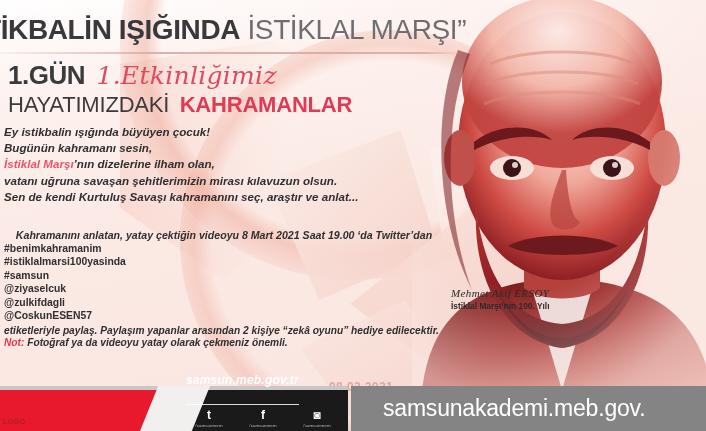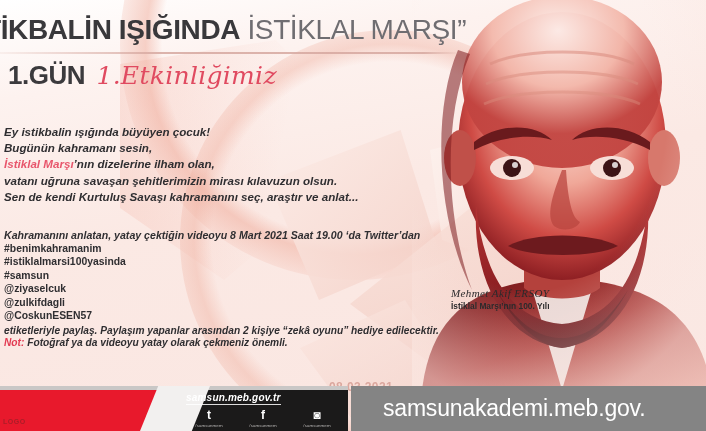--- a/index.html
+++ b/index.html
@@ -191,20 +191,21 @@
     top: 228px;
     width: 440px;
   }
   .tag-intro {
     font-size: 10.6px;
     font-weight: 700;
     font-style: italic;
     color: #2f2e31;
     line-height: 14px;
     white-space: nowrap;
+    text-align: center;
   }
   .tag-item {
     font-size: 10.4px;
     font-weight: 700;
     color: #2f2e31;
     line-height: 13.4px;
     white-space: nowrap;
   }
   .tag-outro {
     font-size: 10.2px;
@@ -314,27 +315,27 @@
     bottom: 6px;
     font-size: 7px;
     font-weight: 700;
     color: rgba(160,30,40,0.85);
     letter-spacing: 0.5px;
   }
   .footer-site {
     position: absolute;
     left: 186px;
     bottom: 26px;
-    font-size: 10px;
+    font-size: 12px;
     font-weight: 700;
     font-style: italic;
     color: #ffffff;
     letter-spacing: 0.2px;
     border-bottom: 1px solid rgba(255,255,255,0.85);
-    padding-bottom: 1px;
+    padding-bottom: 17px;
   }
   .social-row {
     position: absolute;
     left: 190px;
     bottom: 3px;
     width: 150px;
     display: flex;
     gap: 16px;
   }
   .social-item {
@@ -461,20 +462,24 @@
     <span class="title-bold">TİKBALİN IŞIĞINDA</span>
     <span class="title-light">İSTİKLAL MARŞI”</span>
   </div>
   <div class="title-rule"></div>
 
   <div class="gun-line">
     <span class="gun-num">1.GÜN</span>
     <span class="gun-script">1.Etkinliğimiz</span>
   </div>
 
+  <div class="heroes-line">
+    <span class="heroes-a">HAYATIMIZDAKİ</span>
+    <span class="heroes-b">KAHRAMANLAR</span>
+  </div>
 
   <div class="body-block">
     <div class="body-line">Ey istikbalin ışığında büyüyen çocuk!</div>
     <div class="body-line">Bugünün kahramanı sesin,</div>
     <div class="body-line">
       <span class="accent">İstiklal Marşı</span><span>’nın dizelerine ilham olan,</span>
     </div>
     <div class="body-line">vatanı uğruna savaşan şehitlerimizin mirası kılavuzun olsun.</div>
     <div class="body-line">Sen de kendi Kurtuluş Savaşı kahramanını seç, araştır ve anlat...</div>
   </div>

